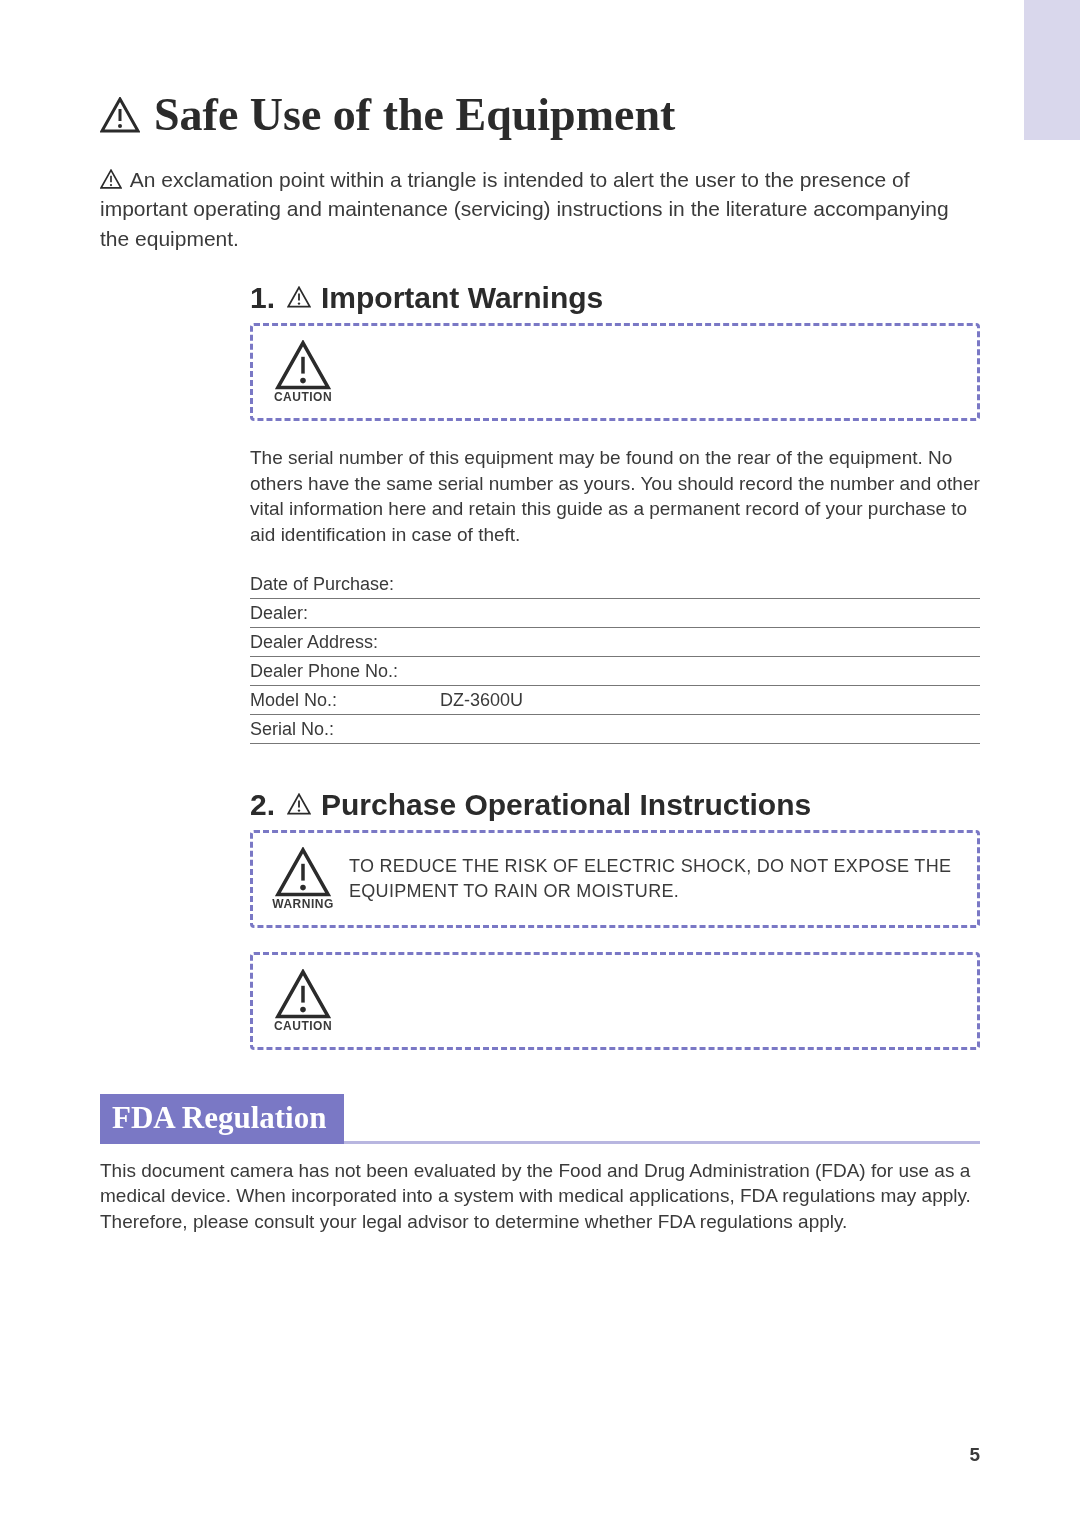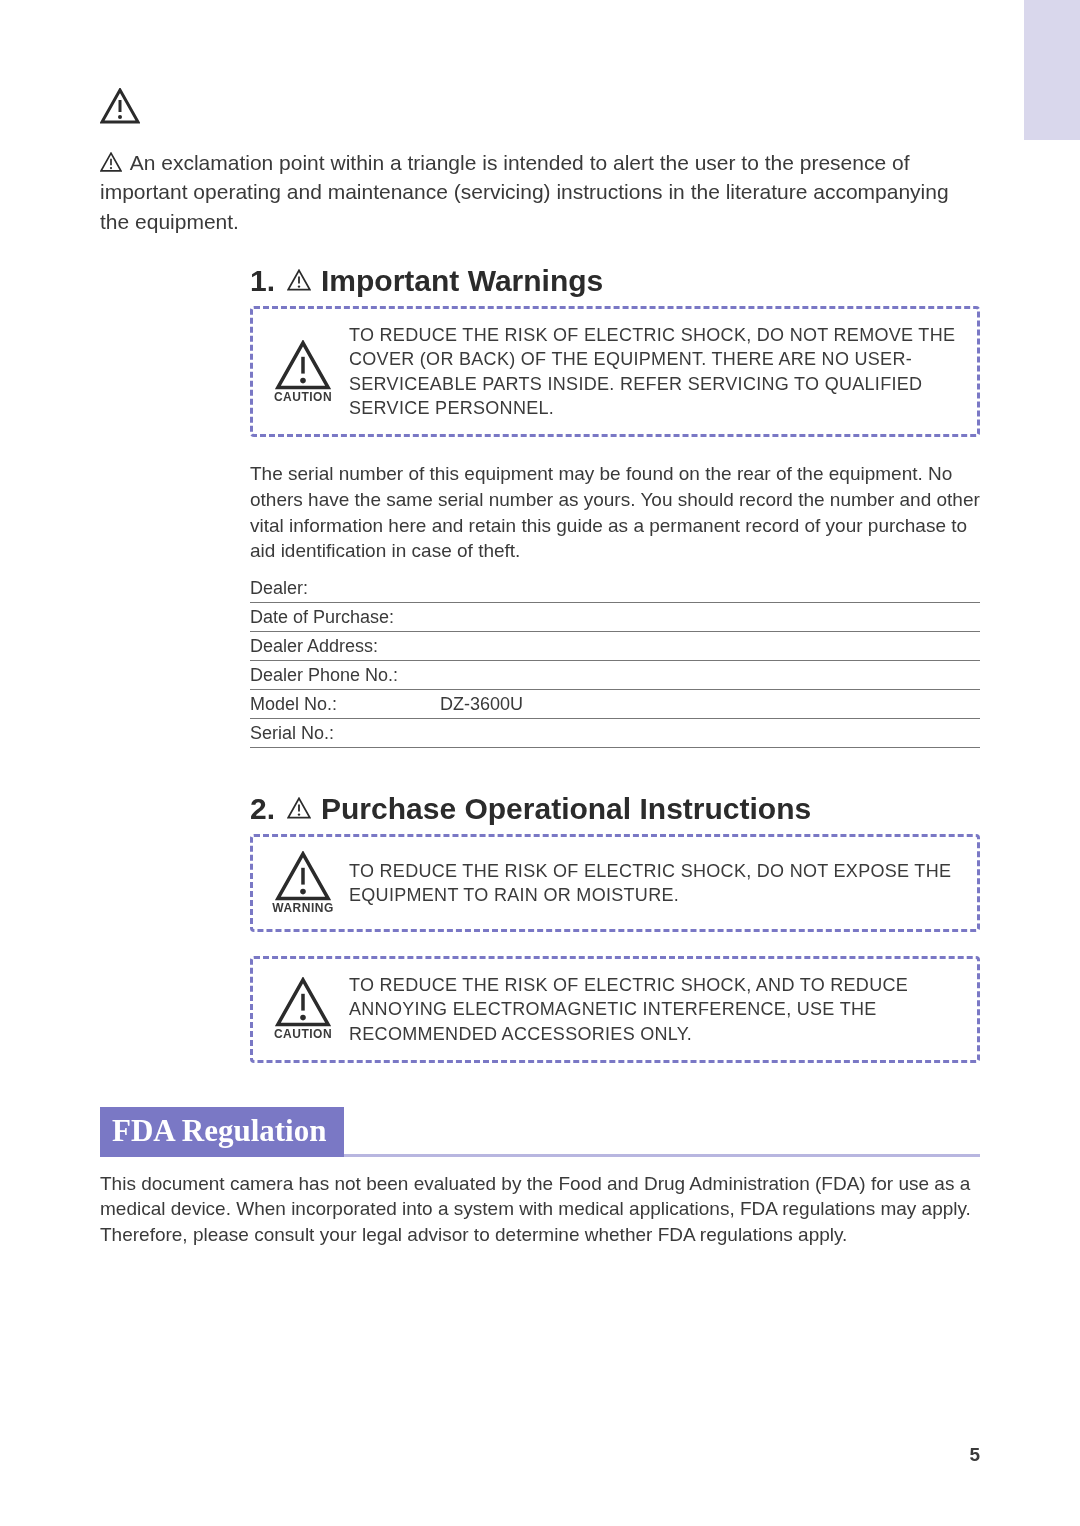--- a/index.html
+++ b/index.html
@@ -94,21 +94,21 @@
     }
     .caution-text {
       font-size: 18px;
       line-height: 1.35;
       letter-spacing: 0.3px;
     }
     .serial-para {
       margin-left: 150px;
       font-size: 19px;
       line-height: 1.35;
-      margin-bottom: 10px;
+      margin-bottom: 22px;
     }
     .record-table {
       margin-left: 150px;
       width: calc(100% - 150px);
       border-collapse: collapse;
       margin-bottom: 44px;
     }
     .record-table td {
       border-bottom: 1px solid #777;
       padding: 4px 0 3px 0;
@@ -156,20 +156,21 @@
 <div class="page">
 
   <h1 class="main-title">
     <span class="warn-triangle">
       <svg viewBox="0 0 40 36">
           <path d="M20 2 L38 34 L2 34 Z" fill="none" stroke="#2b2b2b" stroke-width="3"></path>
           <line x1="20" y1="12" x2="20" y2="24" stroke="#2b2b2b" stroke-width="3"></line>
           <circle cx="20" cy="29" r="2" fill="#2b2b2b"></circle>
         </svg>
     </span>
+    <span>Safe Use of the Equipment</span>
   </h1>
 
   <p class="intro">
     <span class="tri-inline">
       <svg viewBox="0 0 40 36">
           <path d="M20 2 L38 34 L2 34 Z" fill="none" stroke="#2b2b2b" stroke-width="3"></path>
           <line x1="20" y1="12" x2="20" y2="24" stroke="#2b2b2b" stroke-width="3"></line>
           <circle cx="20" cy="29" r="2" fill="#2b2b2b"></circle>
         </svg>
     </span>
@@ -192,33 +193,32 @@
     <div class="caution-icon-col">
       <span class="big-tri">
         <svg viewBox="0 0 40 36">
             <path d="M20 2 L38 34 L2 34 Z" fill="none" stroke="#2b2b2b" stroke-width="2.5"></path>
             <line x1="20" y1="12" x2="20" y2="24" stroke="#2b2b2b" stroke-width="2.5"></line>
             <circle cx="20" cy="29" r="2" fill="#2b2b2b"></circle>
           </svg>
       </span>
       <div class="caution-label">CAUTION</div>
     </div>
-    <div class="caution-text">TO REDUCE THE RISK OF ELECTRIC SHOCK, DO NOT REMOVE THE COVER (OR BACK) OF THE EQUIPMENT. THERE ARE NO USER-SERVICEABLE PARTS INSIDE. REFER SERVICING TO QUALIFIED SERVICE PERSONNEL.</div>
   </div>
 
   <p class="serial-para">The serial number of this equipment may be found on the rear of the equipment. No others have the same serial number as yours. You should record the number and other vital information here and retain this guide as a permanent record of your purchase to aid identification in case of theft.</p>
 
   <table class="record-table">
     <tbody>
         <tr>
+          <td class="label">Date of Purchase:</td>
+          <td class="val"></td>
+        </tr>
+    <tr>
           <td class="label">Dealer:</td>
-          <td class="val"></td>
-        </tr>
-    <tr>
-          <td class="label">Date of Purchase:</td>
           <td class="val"></td>
         </tr>
     <tr>
           <td class="label">Dealer Address:</td>
           <td class="val"></td>
         </tr>
     <tr>
           <td class="label">Dealer Phone No.:</td>
           <td class="val"></td>
         </tr>
@@ -263,21 +263,20 @@
     <div class="caution-icon-col">
       <span class="big-tri">
         <svg viewBox="0 0 40 36">
             <path d="M20 2 L38 34 L2 34 Z" fill="none" stroke="#2b2b2b" stroke-width="2.5"></path>
             <line x1="20" y1="12" x2="20" y2="24" stroke="#2b2b2b" stroke-width="2.5"></line>
             <circle cx="20" cy="29" r="2" fill="#2b2b2b"></circle>
           </svg>
       </span>
       <div class="caution-label">CAUTION</div>
     </div>
-    <div class="caution-text">TO REDUCE THE RISK OF ELECTRIC SHOCK, AND TO REDUCE ANNOYING ELECTROMAGNETIC INTERFERENCE, USE THE RECOMMENDED ACCESSORIES ONLY.</div>
   </div>
 
   <div class="sub-header">
     <div class="tag">FDA Regulation</div>
     <div class="tail"></div>
   </div>
   <p class="fda-para">This document camera has not been evaluated by the Food and Drug Administration (FDA) for use as a medical device. When incorporated into a system with medical applications, FDA regulations may apply. Therefore, please consult your legal advisor to determine whether FDA regulations apply.</p>
 
 </div>
 

